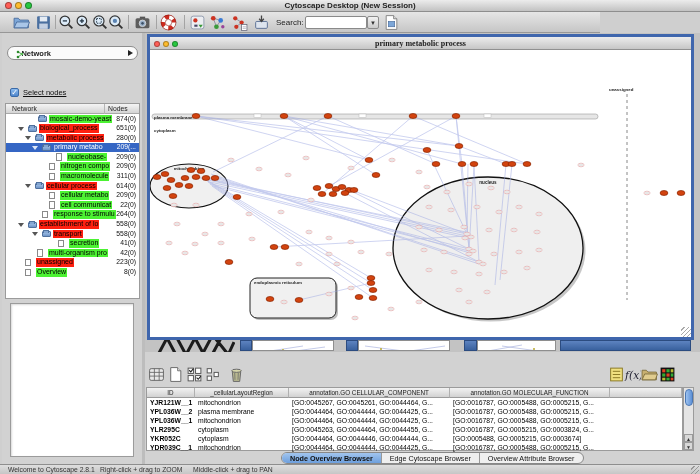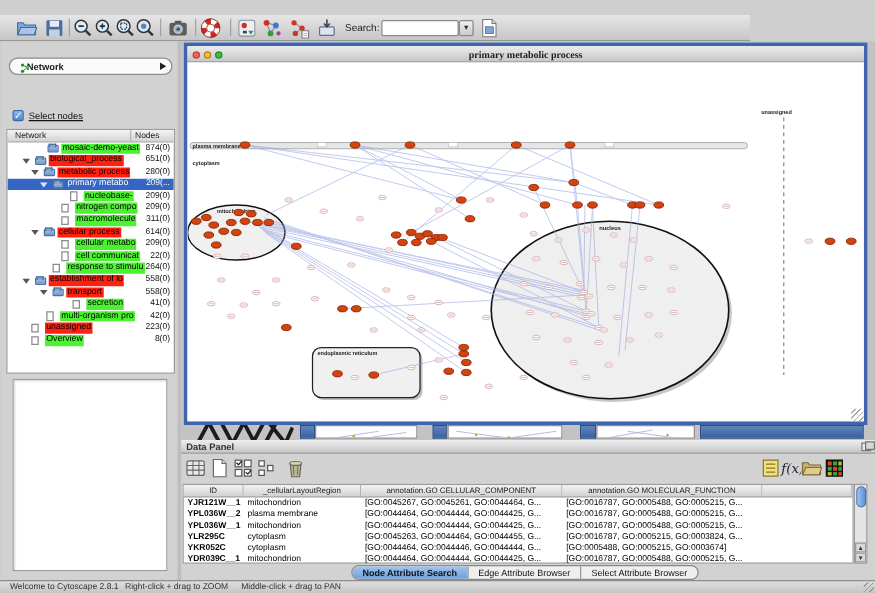--- a/index.html
+++ b/index.html
@@ -132,20 +132,28 @@
     background:linear-gradient(#dedede,#c6c6c6); border-top:1px solid #8e8e8e; }
   .status-txt { position:absolute; top:1px; font-size:6.8px; color:#333; }
   .grip2 { position:absolute; right:1px; top:1px; width:8px; height:8px;
     background:repeating-linear-gradient(135deg,transparent,transparent 2px,#999 2px,#999 3px); }
 </style>
 </head>
 <body>
 
 <div id="app">
 
+  <div class="titlebar">
+    <div class="lights">
+      <span class="light l-red"></span>
+      <span class="light l-yel"></span>
+      <span class="light l-grn"></span>
+    </div>
+    <span>Cytoscape Desktop (New Session)</span>
+  </div>
 
   <div class="toolbar">
     <span class="tbi" style="left:13px">
       <svg viewBox="0 0 16 16">
           <path d="M1 13 V4 h4 l1.5 1.7 H14.5 V13 Z" fill="#7da7d8" stroke="#47699a" stroke-width="0.8"></path>
           <path d="M1 13 L3.5 7.5 H15.5 L13.5 13 Z" fill="#a9c6e8" stroke="#47699a" stroke-width="0.8"></path>
         </svg></span>
     <span class="tbi" style="left:35px">
       <svg viewBox="0 0 16 16">
           <rect x="2" y="2" width="12" height="12" rx="1" fill="#4a6f9f"></rect>
@@ -665,24 +673,20 @@
               <ellipse cx="149" cy="250" rx="3.9" ry="2.5" fill="#d2430f" stroke="#8a2400" stroke-width="0.7"></ellipse>
               <ellipse cx="514" cy="143" rx="3.9" ry="2.5" fill="#d2430f" stroke="#8a2400" stroke-width="0.7"></ellipse>
               <ellipse cx="531" cy="143" rx="3.9" ry="2.5" fill="#d2430f" stroke="#8a2400" stroke-width="0.7"></ellipse>
             </g>
           </svg>
         <div class="grip"></div>
       </div>
     </div>
 
     <div class="dpanel">
-      <div class="panel-hdr">
-        <span>Data Panel</span>
-        <span class="float-ic"></span>
-      </div>
       <div class="dp-toolbar">
         <span class="dpi" style="left:3px">
           <svg viewBox="0 0 16 16">
               <rect x="1.5" y="2.5" width="13" height="11" rx="1.5" fill="#e8e8e8" stroke="#666" stroke-width="0.9"></rect>
               <line x1="1.5" y1="6" x2="14.5" y2="6" stroke="#666" stroke-width="0.8"></line>
               <line x1="1.5" y1="9.5" x2="14.5" y2="9.5" stroke="#666" stroke-width="0.8"></line>
               <line x1="6" y1="2.5" x2="6" y2="13.5" stroke="#666" stroke-width="0.8"></line>
               <line x1="10.5" y1="2.5" x2="10.5" y2="13.5" stroke="#666" stroke-width="0.8"></line>
             </svg></span>
         <span class="dpi" style="left:22px">
@@ -787,23 +791,23 @@
               <div class="dcell" style="left: 303px; width: 160px;">[GO:0016787, GO:0005488, GO:0005215, G...</div>
             </div>
           </div>
       </div>
       <div class="dscroll">
         <div class="dthumb"></div>
         <div class="dsarrow" style="bottom:8px">▲</div>
         <div class="dsarrow" style="bottom:0">▼</div>
       </div>
       <div class="dp-tabs">
-        <div class="dp-tab sel">Node Attribute Search</div>
-        <div class="dp-tab">Edge Attribute Browser</div>
-        <div class="dp-tab">Select Attribute Browser</div>
+        <div class="dp-tab sel">Node Overview Browser</div>
+        <div class="dp-tab">Edge Cytoscape Browser</div>
+        <div class="dp-tab">Overview Attribute Browser</div>
       </div>
     </div>
   </div>
 
   <div class="statusbar">
     <span class="status-txt" style="left:8px">Welcome to Cytoscape 2.8.1</span>
     <span class="status-txt" style="left:100px">Right-click + drag to ZOOM</span>
     <span class="status-txt" style="left:193px">Middle-click + drag to PAN</span>
     <div class="grip2"></div>
   </div>

